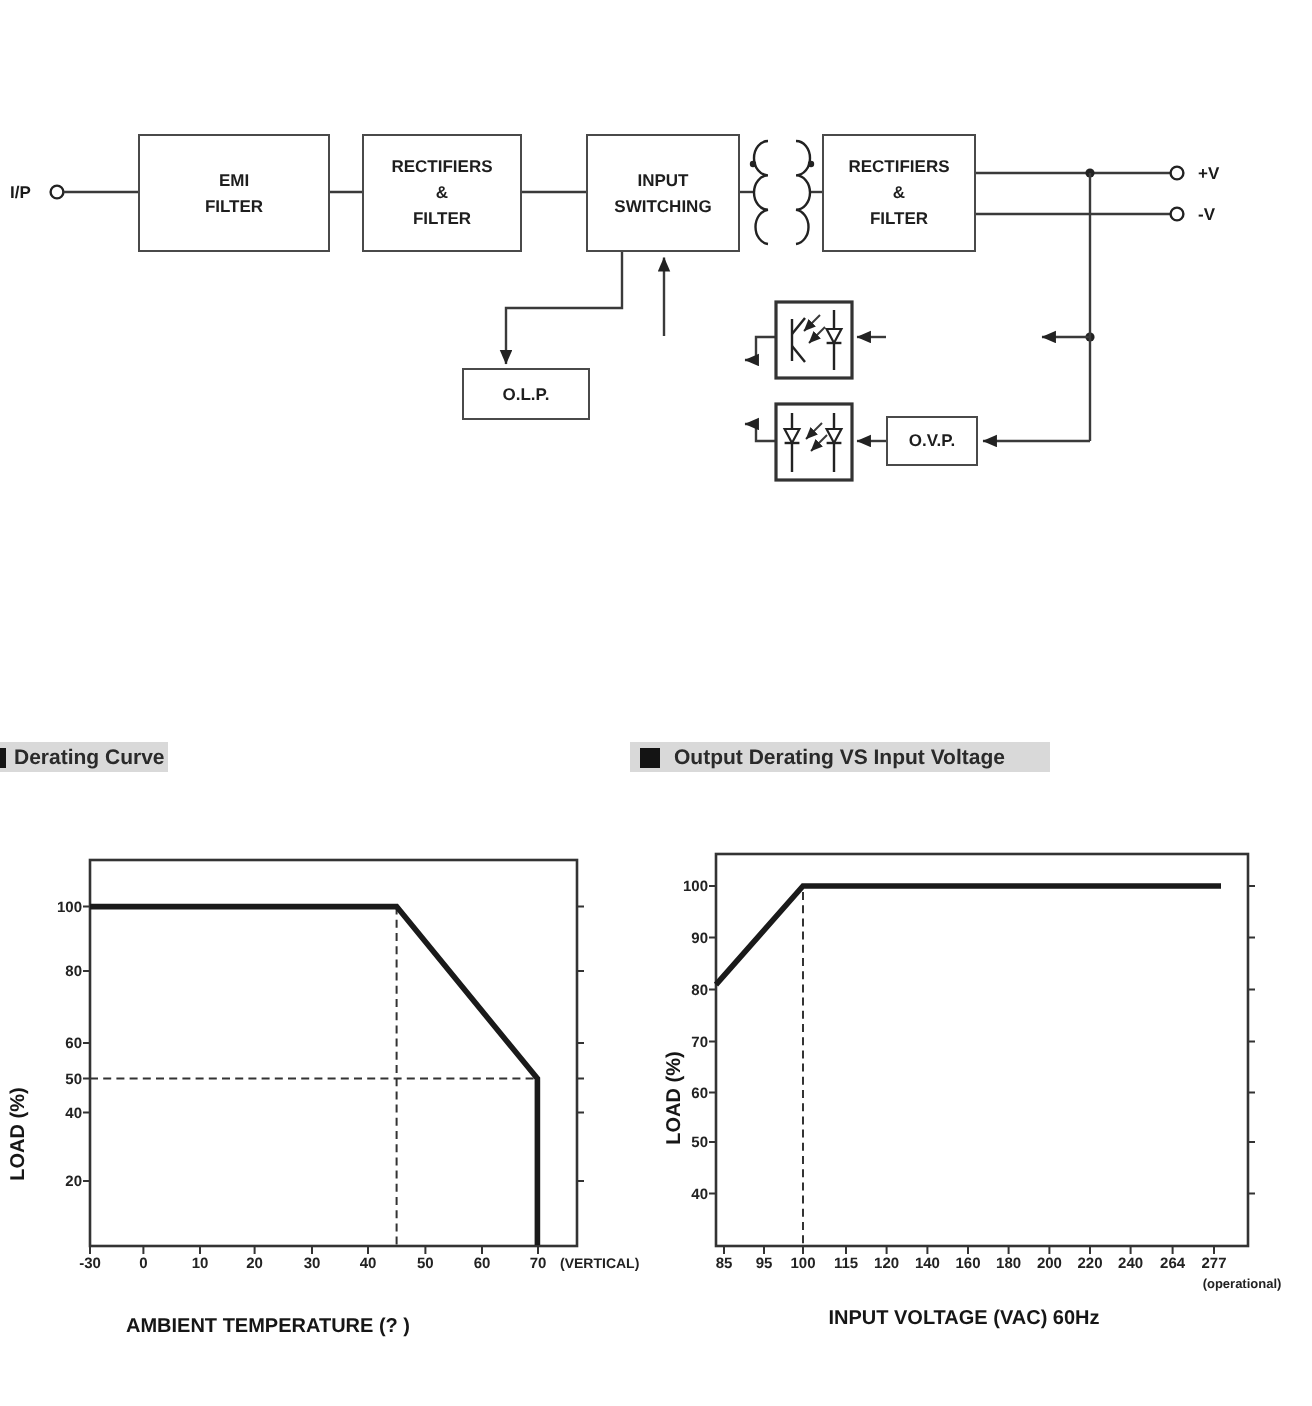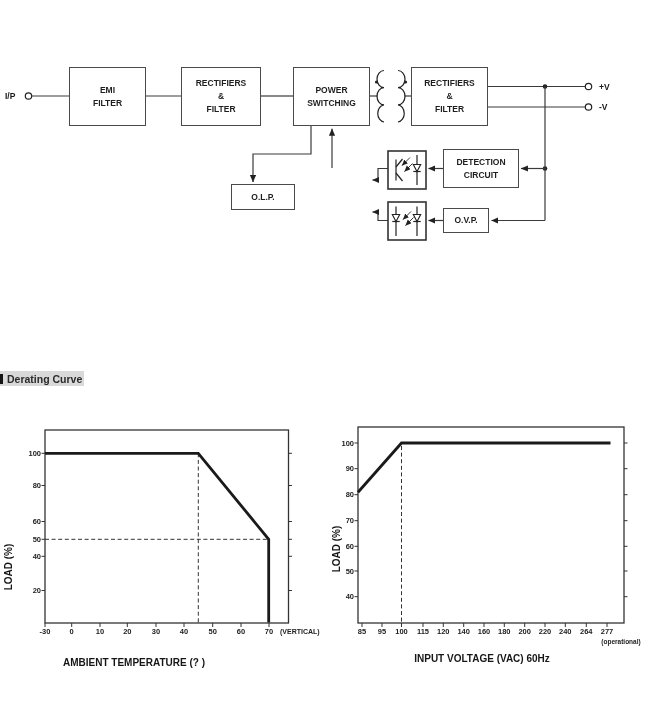--- a/index.html
+++ b/index.html
@@ -167,33 +167,35 @@
       <text class="tk" x="354" y="523.4" text-anchor="end">70</text>
       <text class="tk" x="354" y="549" text-anchor="end">60</text>
       <text class="tk" x="354" y="573.7" text-anchor="end">50</text>
       <text class="tk" x="354" y="599.4" text-anchor="end">40</text>
 
       <text class="axt" x="340" y="549" text-anchor="middle" transform="rotate(-90 340 549)">LOAD (%)</text>
       <text class="axt" x="482" y="662" text-anchor="middle">INPUT VOLTAGE (VAC) 60Hz</text>
     </g>
   </svg>
 
-  <div class="blk" style="left:69px;top:67px;width:77px;height:59px">EMI
+  <div class="blk" style="left:69px;top:67px;width:96px;height:59px">EMI
 FILTER</div>
   <div class="blk" style="left:181px;top:67px;width:80px;height:59px">RECTIFIERS
 &amp;
 FILTER</div>
-  <div class="blk" style="left:293px;top:67px;width:77px;height:59px">POWER
+  <div class="blk" style="left:293px;top:67px;width:77px;height:59px">INPUT
 SWITCHING</div>
   <div class="blk" style="left:411px;top:67px;width:77px;height:59px">RECTIFIERS
 &amp;
 FILTER</div>
   <div class="blk small" style="left:231px;top:184px;width:64px;height:26px">O.L.P.</div>
-  <div class="blk" style="left:443px;top:149px;width:76px;height:39px">DETECTION
-CIRCUIT</div>
   <div class="blk small" style="left:443px;top:208px;width:46px;height:25px">O.V.P.</div>
 
   <div class="sec" style="left:0;top:371px;width:84px">
     <span class="sq sq-clip"></span>
     <span class="sec-label" style="margin-left:4px">Derating Curve</span>
   </div>
+  <div class="sec" style="left:315px;top:371px;width:210px">
+    <span class="sq" style="margin-left:5px"></span>
+    <span class="sec-label">Output Derating VS Input Voltage</span>
+  </div>
 
 </div>
 
 </body></html>

